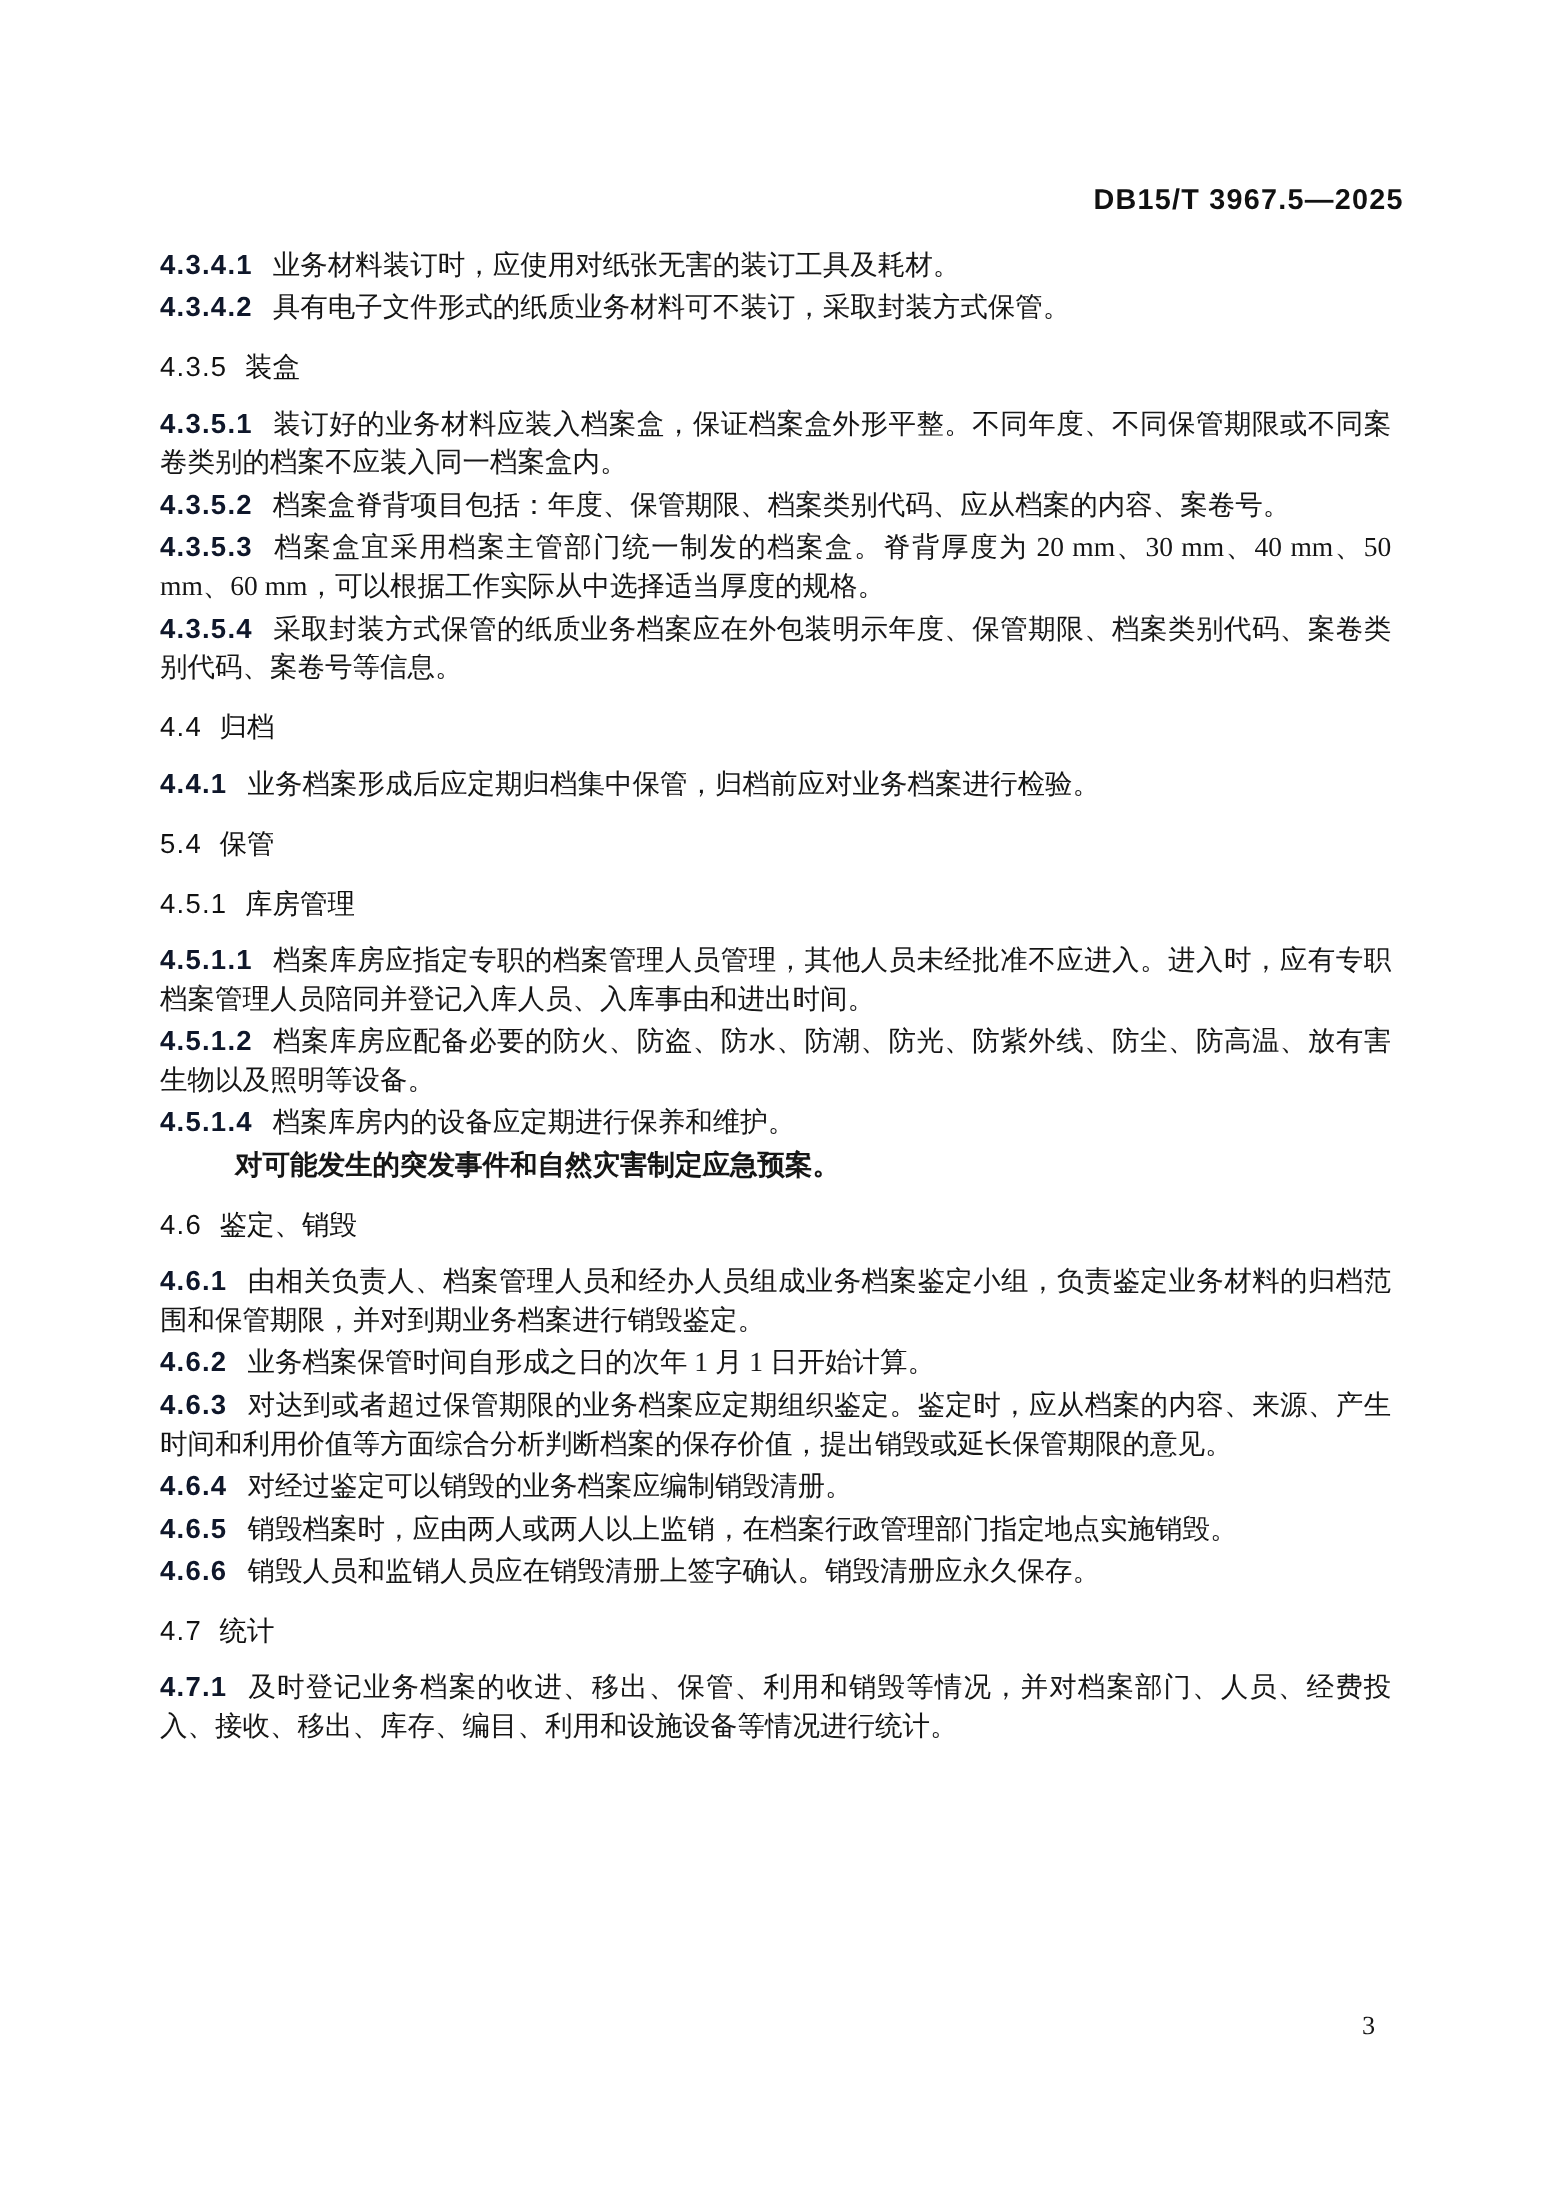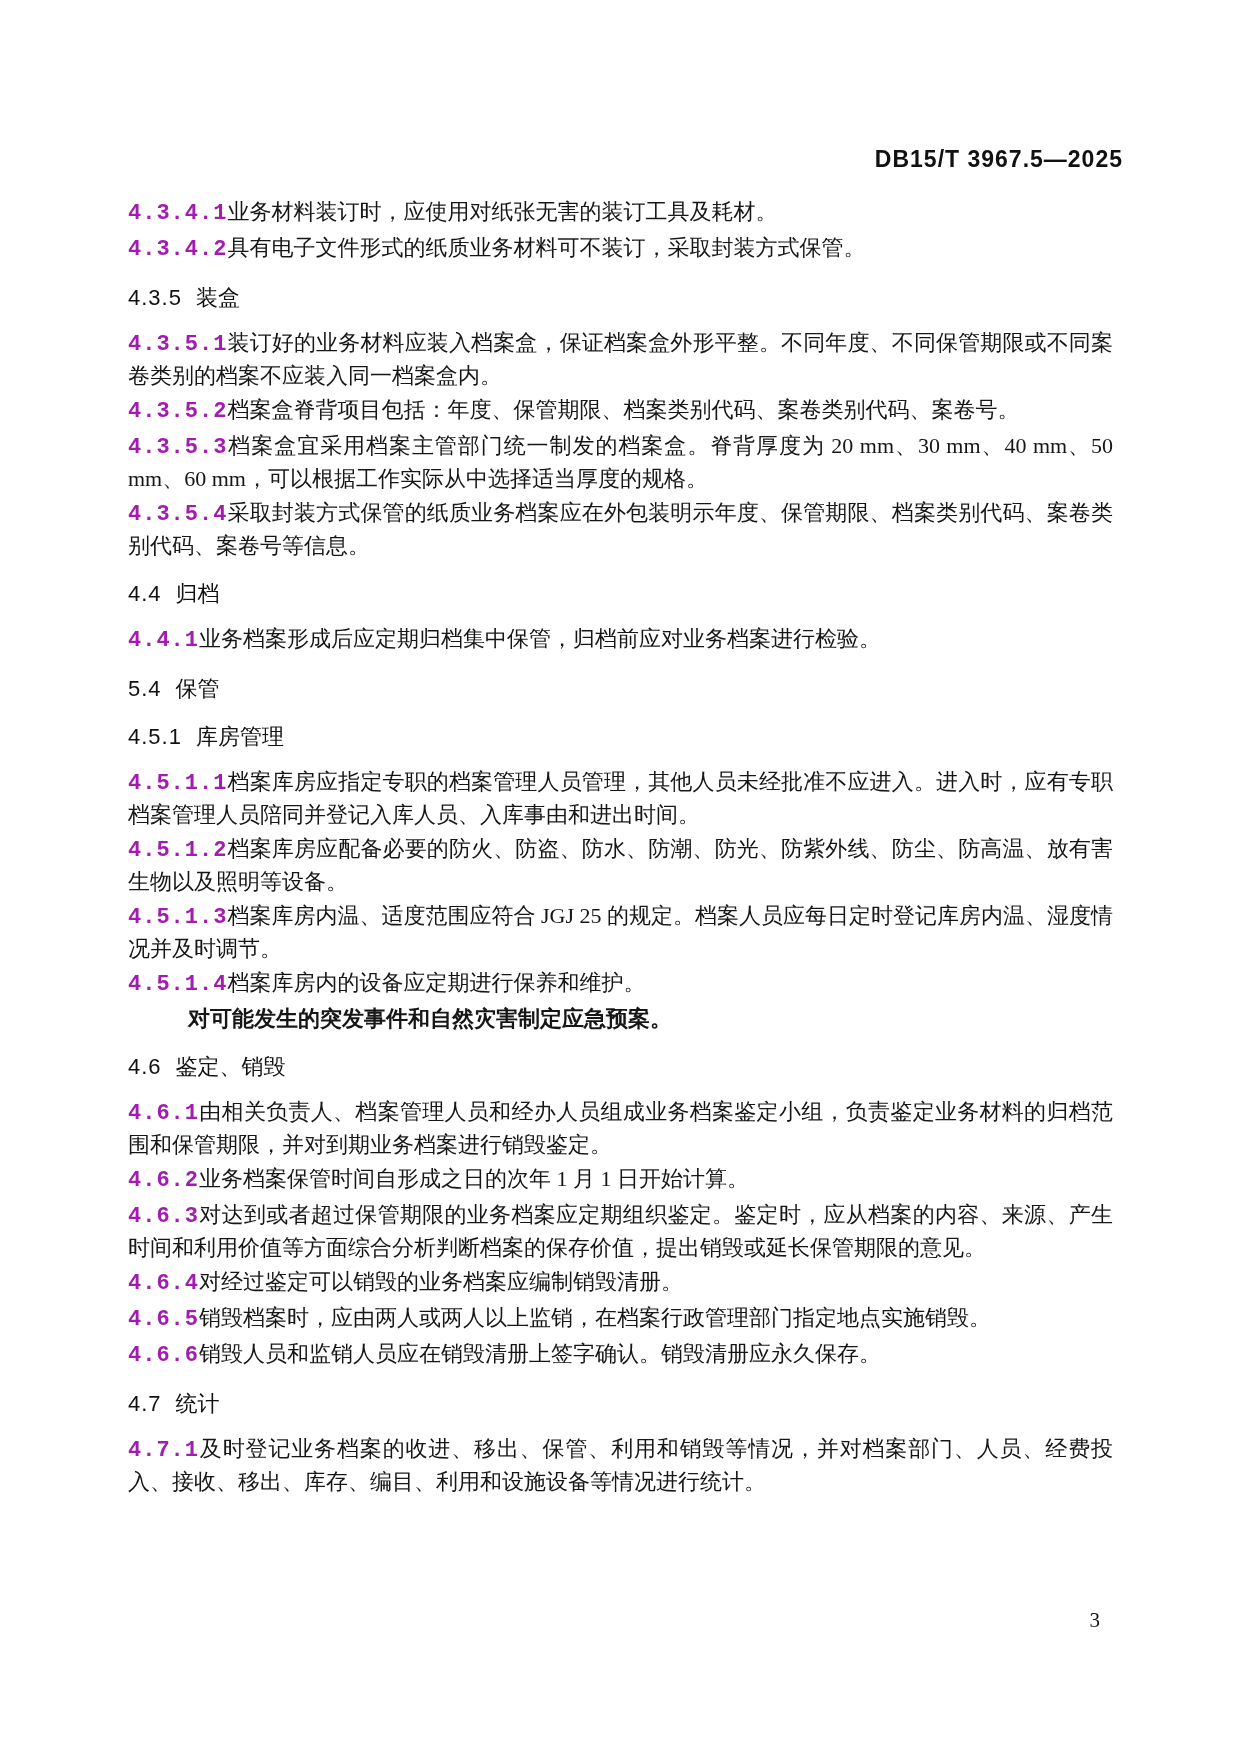--- a/index.html
+++ b/index.html
@@ -46,24 +46,25 @@
     font-weight: normal;
     margin: 17px 0 14px 0;
     text-align: left;
     color: #111111;
   }
   .content p.heading .num {
     margin-right: 14px;
     letter-spacing: 1px;
   }
   .content p.clause .num {
-    font-family: Liberation Mono, monospace;
+    font-family: Liberation Sans, sans-serif;
     font-weight: bold;
+    margin-right: 16px;
     letter-spacing: 1px;
-    color: #a21caf;
+    color: #0f172a;
   }
   .content p.plain {
     text-indent: 60px;
     font-weight: bold;
   }
   .footer {
     position: absolute;
     top: 1608px;
     left: 128px;
     width: 972px;
@@ -78,30 +79,29 @@
 <div class="page">
   <div class="header">
     <span>DB15/T 3967.5—2025</span>
   </div>
 
   <div class="content" id="content">
       <p class="clause"><span class="num">4.3.4.1</span><span class="txt">业务材料装订时，应使用对纸张无害的装订工具及耗材。</span></p>
       <p class="clause"><span class="num">4.3.4.2</span><span class="txt">具有电子文件形式的纸质业务材料可不装订，采取封装方式保管。</span></p>
       <p class="heading"><span class="num">4.3.5</span><span class="txt">装盒</span></p>
       <p class="clause"><span class="num">4.3.5.1</span><span class="txt">装订好的业务材料应装入档案盒，保证档案盒外形平整。不同年度、不同保管期限或不同案卷类别的档案不应装入同一档案盒内。</span></p>
-      <p class="clause"><span class="num">4.3.5.2</span><span class="txt">档案盒脊背项目包括：年度、保管期限、档案类别代码、案卷类别代码、案卷号。</span></p>
+      <p class="clause"><span class="num">4.3.5.2</span><span class="txt">档案盒脊背项目包括：年度、保管期限、档案类别代码、应从档案的内容、案卷号。</span></p>
       <p class="clause"><span class="num">4.3.5.3</span><span class="txt">档案盒宜采用档案主管部门统一制发的档案盒。脊背厚度为 20 mm、30 mm、40 mm、50 mm、60 mm，可以根据工作实际从中选择适当厚度的规格。</span></p>
       <p class="clause"><span class="num">4.3.5.4</span><span class="txt">采取封装方式保管的纸质业务档案应在外包装明示年度、保管期限、档案类别代码、案卷类别代码、案卷号等信息。</span></p>
       <p class="heading"><span class="num">4.4</span><span class="txt">归档</span></p>
       <p class="clause"><span class="num">4.4.1</span><span class="txt">业务档案形成后应定期归档集中保管，归档前应对业务档案进行检验。</span></p>
       <p class="heading"><span class="num">5.4</span><span class="txt">保管</span></p>
       <p class="heading"><span class="num">4.5.1</span><span class="txt">库房管理</span></p>
       <p class="clause"><span class="num">4.5.1.1</span><span class="txt">档案库房应指定专职的档案管理人员管理，其他人员未经批准不应进入。进入时，应有专职档案管理人员陪同并登记入库人员、入库事由和进出时间。</span></p>
       <p class="clause"><span class="num">4.5.1.2</span><span class="txt">档案库房应配备必要的防火、防盗、防水、防潮、防光、防紫外线、防尘、防高温、放有害生物以及照明等设备。</span></p>
-      <p class="clause"><span class="num">4.5.1.3</span><span class="txt">档案库房内温、适度范围应符合 JGJ 25 的规定。档案人员应每日定时登记库房内温、湿度情况并及时调节。</span></p>
       <p class="clause"><span class="num">4.5.1.4</span><span class="txt">档案库房内的设备应定期进行保养和维护。</span></p>
       <p class="plain"><span class="txt">对可能发生的突发事件和自然灾害制定应急预案。</span></p>
       <p class="heading"><span class="num">4.6</span><span class="txt">鉴定、销毁</span></p>
       <p class="clause"><span class="num">4.6.1</span><span class="txt">由相关负责人、档案管理人员和经办人员组成业务档案鉴定小组，负责鉴定业务材料的归档范围和保管期限，并对到期业务档案进行销毁鉴定。</span></p>
       <p class="clause"><span class="num">4.6.2</span><span class="txt">业务档案保管时间自形成之日的次年 1 月 1 日开始计算。</span></p>
       <p class="clause"><span class="num">4.6.3</span><span class="txt">对达到或者超过保管期限的业务档案应定期组织鉴定。鉴定时，应从档案的内容、来源、产生时间和利用价值等方面综合分析判断档案的保存价值，提出销毁或延长保管期限的意见。</span></p>
       <p class="clause"><span class="num">4.6.4</span><span class="txt">对经过鉴定可以销毁的业务档案应编制销毁清册。</span></p>
       <p class="clause"><span class="num">4.6.5</span><span class="txt">销毁档案时，应由两人或两人以上监销，在档案行政管理部门指定地点实施销毁。</span></p>
       <p class="clause"><span class="num">4.6.6</span><span class="txt">销毁人员和监销人员应在销毁清册上签字确认。销毁清册应永久保存。</span></p>
       <p class="heading"><span class="num">4.7</span><span class="txt">统计</span></p>

